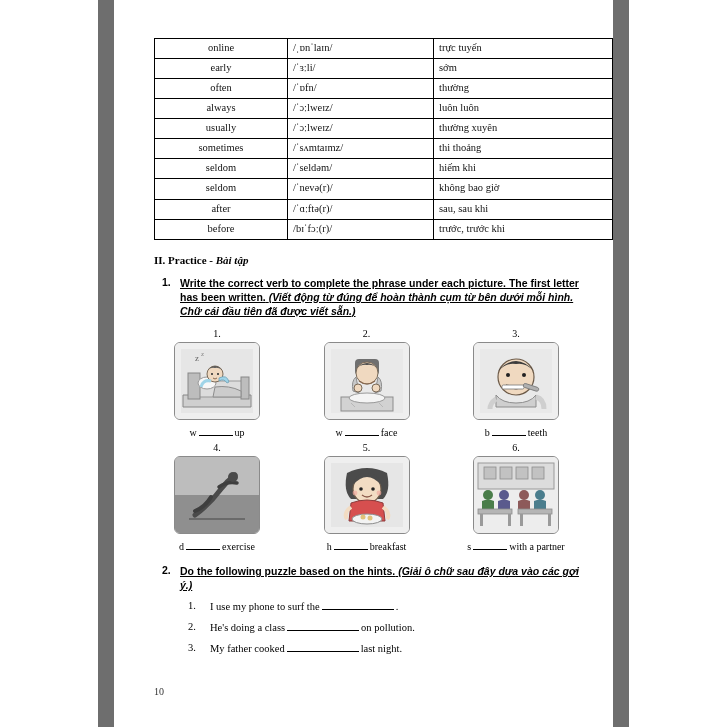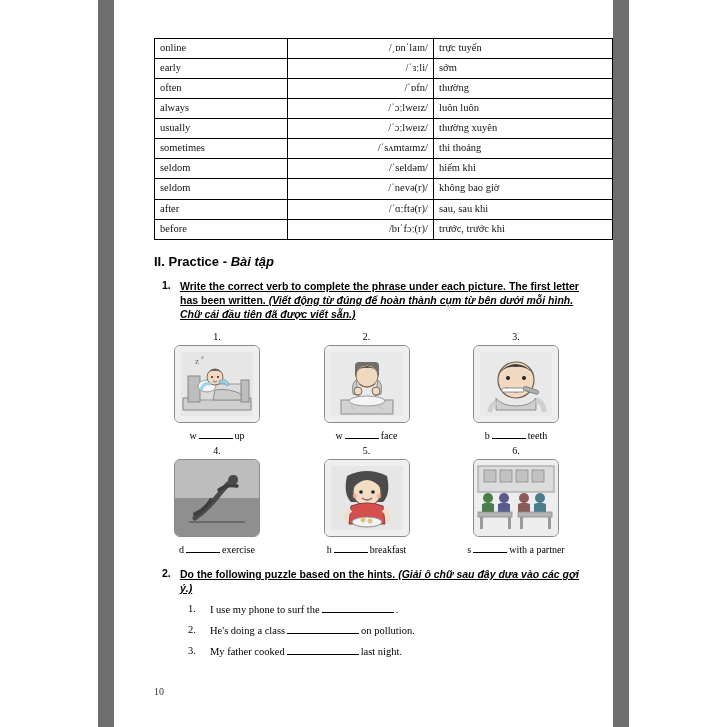--- a/index.html
+++ b/index.html
@@ -64,29 +64,29 @@
   }
   table.vocab td {
     border: 1px solid #000;
     font-size: 10.5px;
     line-height: 1.15;
     padding: 3px 5px 4px 5px;
     color: #111;
     font-family: "Liberation Serif", serif;
     height: 11px;
   }
-  table.vocab td.c1 { width: 122px; }
-  table.vocab td.c2 { width: 135px; text-align: right; }
+  table.vocab td.c1 { width: 122px; text-align: center; }
+  table.vocab td.c2 { width: 135px; }
   table.vocab td.c3 { width: 168px; }
 
   
   .section-head {
-    font-family: Liberation Sans, sans-serif;
+    font-family: Liberation Serif, serif;
     font-weight: bold;
-    font-size: 13px;
+    font-size: 11px;
     margin-top: 14px;
     margin-bottom: 10px;
     color: #000;
   }
   .section-head .vi {
     font-style: italic;
   }
 
   .exercise {
     display: flex;

